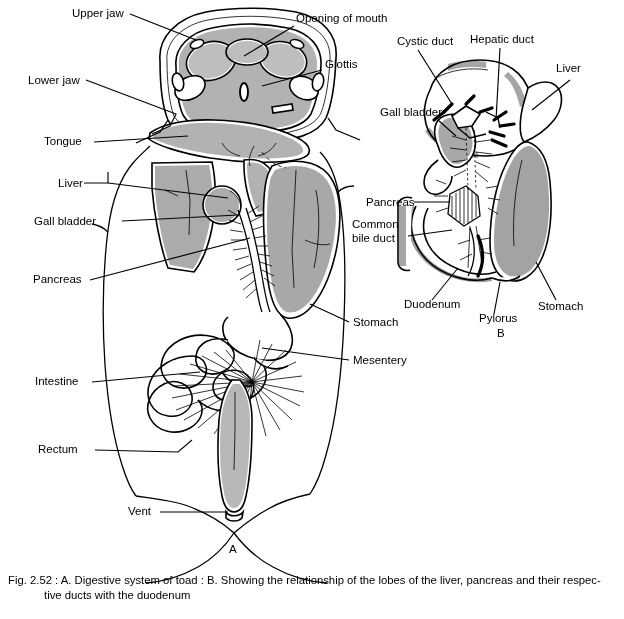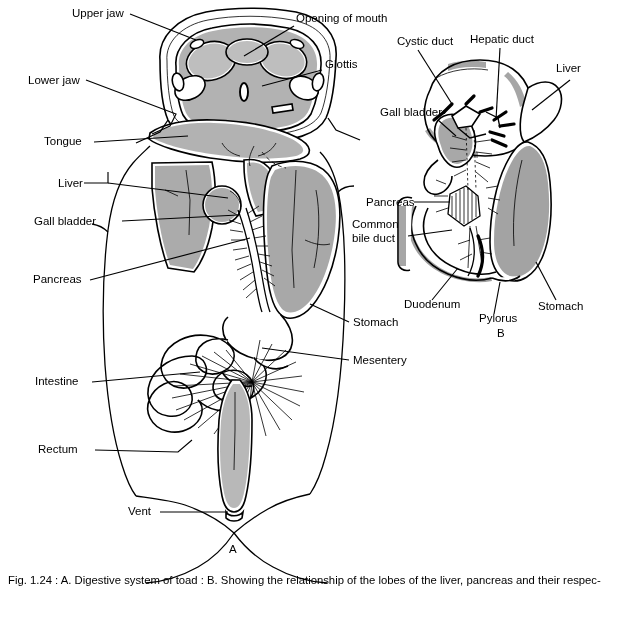--- a/index.html
+++ b/index.html
@@ -386,14 +386,15 @@
       <text class="lbl" x="404" y="308">Duodenum</text>
       <text class="lbl" x="479" y="322">Pylorus</text>
       <text class="lbl" x="538" y="310">Stomach</text>
     </g>
 
   <text id="panel-a-id" class="lbl panel-id" x="229" y="553">A</text>
   <text id="panel-b-id" class="lbl panel-id" x="497" y="337">B</text>
 </svg>
 
 <div class="cap">
-  <span>Fig. 1.24 : A. Digestive system of toad : B. Showing the relationship of the lobes of the liver, pancreas and their respec-</span>
+  <span>Fig. 2.52 : A. Digestive system of toad : B. Showing the relationship of the lobes of the liver, pancreas and their respec-</span>
+  <span class="l2">tive ducts with the duodenum</span>
 </div>
 
 </body></html>

